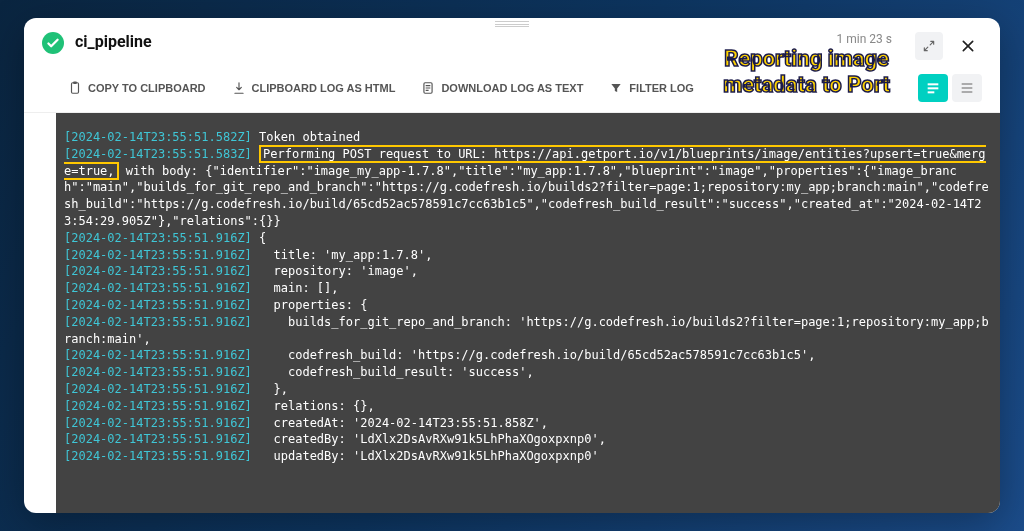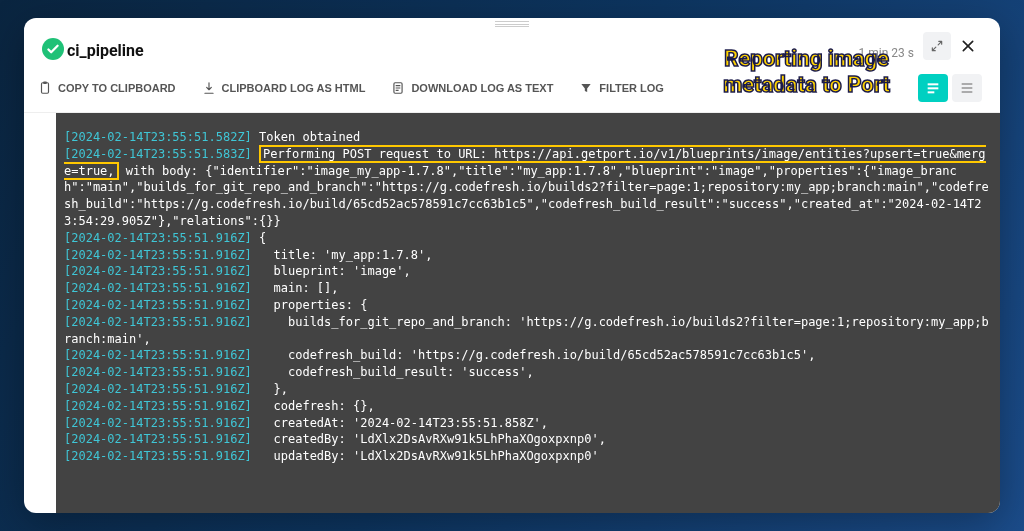--- a/index.html
+++ b/index.html
@@ -33,54 +33,54 @@
     width: 34px;
     height: 6px;
     display: flex;
     flex-direction: column;
     justify-content: space-between;
     cursor: grab;
   }
   .drag-handle div { height:1px; background:#ccc; }
   .header {
     display: flex;
-    align-items: flex-end;
+    align-items: flex-start;
     padding: 14px 18px 10px 18px;
-    gap: 3px;
+    gap: 11px;
   }
   .check-icon { width:22px; height:22px; fill:#1fc177; }
   .title {
     font-weight: 700;
     font-size: 16px;
     flex: 1;
     color: #111;
   }
   .duration {
     font-size: 12px;
     color: #888;
-    margin-right: 6px;
+    margin-right: 12px;
   }
   .header-btn {
     width: 28px;
     height: 28px;
     border-radius: 4px;
     background: #f1f2f4;
     display:flex;
     align-items:center;
     justify-content:center;
     cursor:pointer;
     border:none;
   }
   .header-btn.close { background: transparent; }
   .header-btn svg { width:14px; height:14px; fill:#666; }
   .header-btn.close svg { fill:#222; width:16px;height:16px;}
   .toolbar {
     display:flex;
     align-items:center;
-    padding: 4px 18px 10px 2px;
+    padding: 4px 18px 10px 32px;
     gap: 2px;
     border-bottom: 1px solid #eee;
   }
   .tool-btn {
     display:flex;
     align-items:center;
     gap:6px;
     padding:6px 12px;
     font-size:11px;
     font-weight:600;
@@ -219,27 +219,27 @@
       </button>
     </div>
   </div>
 
   <div class="log-container">
     <div class="log-line"><span class="ts">[2024-02-14T23:55:51.582Z]</span> <span class="log-text">Token obtained</span></div>
     <div class="log-line"><span class="ts">[2024-02-14T23:55:51.583Z]</span> <span class="highlight-box"><span class="log-text">Performing POST request to URL: https://api.getport.io/v1/blueprints/image/entities?upsert=true&amp;merge=true,</span></span><span class="log-text"> with body: {"identifier":"image_my_app-1.7.8","title":"my_app:1.7.8","blueprint":"image","properties":{"image_branch":"main","builds_for_git_repo_and_branch":"https://g.codefresh.io/builds2?filter=page:1;repository:my_app;branch:main","codefresh_build":"https://g.codefresh.io/build/65cd52ac578591c7cc63b1c5","codefresh_build_result":"success","created_at":"2024-02-14T23:54:29.905Z"},"relations":{}}</span></div>
     <div id="log-rest">
         <div class="log-line"><span class="ts">[2024-02-14T23:55:51.916Z]</span><span class="log-text"> {</span></div>
         <div class="log-line"><span class="ts">[2024-02-14T23:55:51.916Z]</span><span class="log-text">   title: 'my_app:1.7.8',</span></div>
-        <div class="log-line"><span class="ts">[2024-02-14T23:55:51.916Z]</span><span class="log-text">   blueprint: 'image',</span></div>
+        <div class="log-line"><span class="ts">[2024-02-14T23:55:51.916Z]</span><span class="log-text">   repository: 'image',</span></div>
         <div class="log-line"><span class="ts">[2024-02-14T23:55:51.916Z]</span><span class="log-text">   main: [],</span></div>
         <div class="log-line"><span class="ts">[2024-02-14T23:55:51.916Z]</span><span class="log-text">   properties: {</span></div>
         <div class="log-line"><span class="ts">[2024-02-14T23:55:51.916Z]</span><span class="log-text">     builds_for_git_repo_and_branch: 'https://g.codefresh.io/builds2?filter=page:1;repository:my_app;branch:main',</span></div>
         <div class="log-line"><span class="ts">[2024-02-14T23:55:51.916Z]</span><span class="log-text">     codefresh_build: 'https://g.codefresh.io/build/65cd52ac578591c7cc63b1c5',</span></div>
         <div class="log-line"><span class="ts">[2024-02-14T23:55:51.916Z]</span><span class="log-text">     codefresh_build_result: 'success',</span></div>
         <div class="log-line"><span class="ts">[2024-02-14T23:55:51.916Z]</span><span class="log-text">   },</span></div>
-        <div class="log-line"><span class="ts">[2024-02-14T23:55:51.916Z]</span><span class="log-text">   codefresh: {},</span></div>
+        <div class="log-line"><span class="ts">[2024-02-14T23:55:51.916Z]</span><span class="log-text">   relations: {},</span></div>
         <div class="log-line"><span class="ts">[2024-02-14T23:55:51.916Z]</span><span class="log-text">   createdAt: '2024-02-14T23:55:51.858Z',</span></div>
         <div class="log-line"><span class="ts">[2024-02-14T23:55:51.916Z]</span><span class="log-text">   createdBy: 'LdXlx2DsAvRXw91k5LhPhaXOgoxpxnp0',</span></div>
         <div class="log-line"><span class="ts">[2024-02-14T23:55:51.916Z]</span><span class="log-text">   updatedBy: 'LdXlx2DsAvRXw91k5LhPhaXOgoxpxnp0'</span></div>
       </div>
   </div>
 
 </div>
 
 </body></html>

